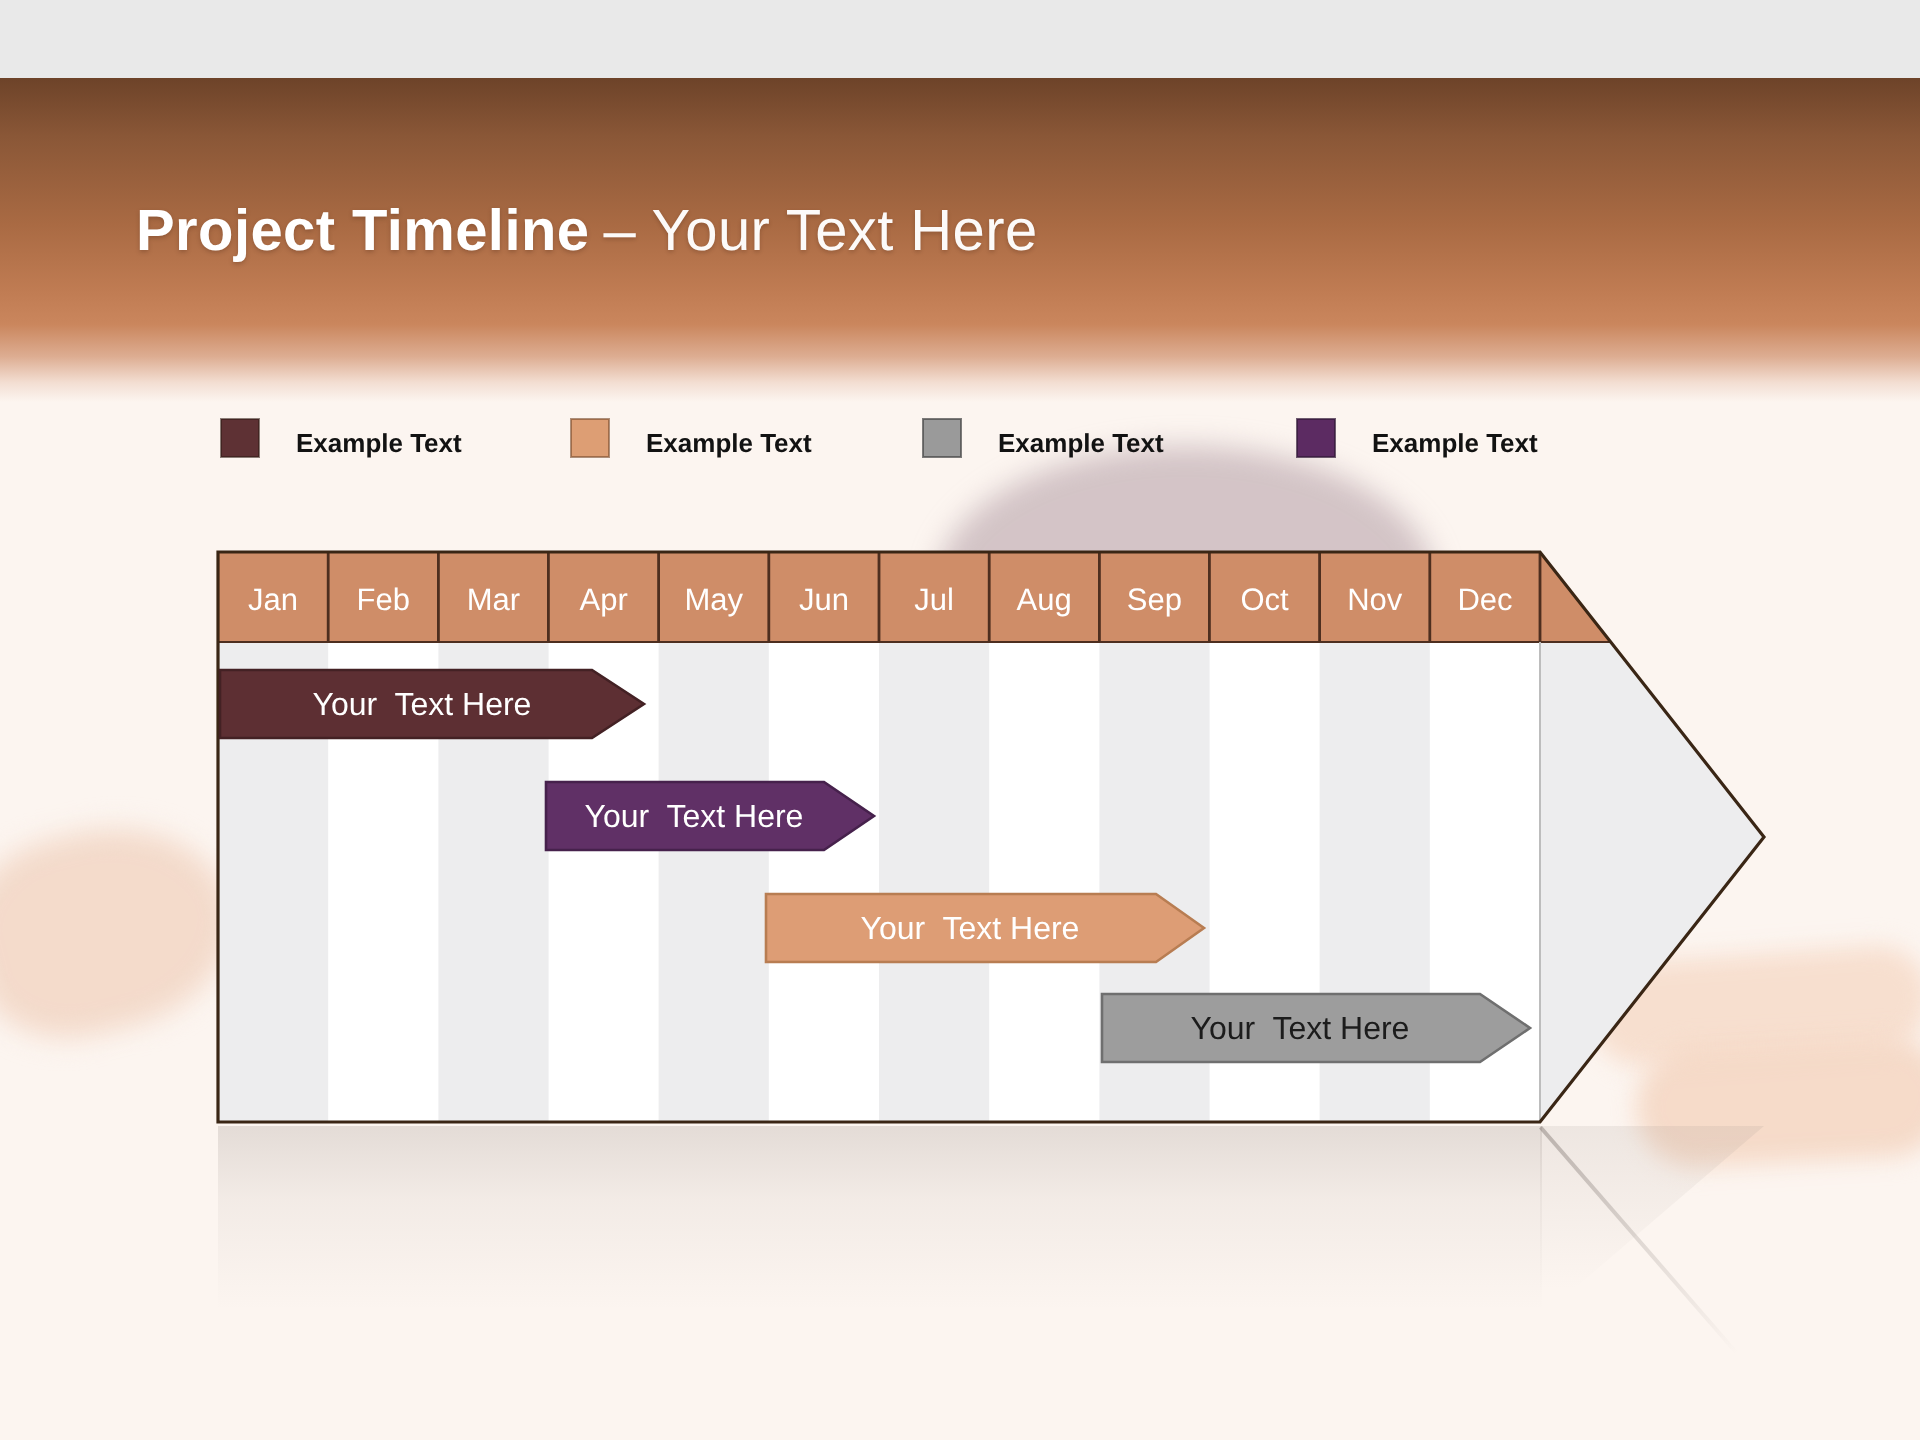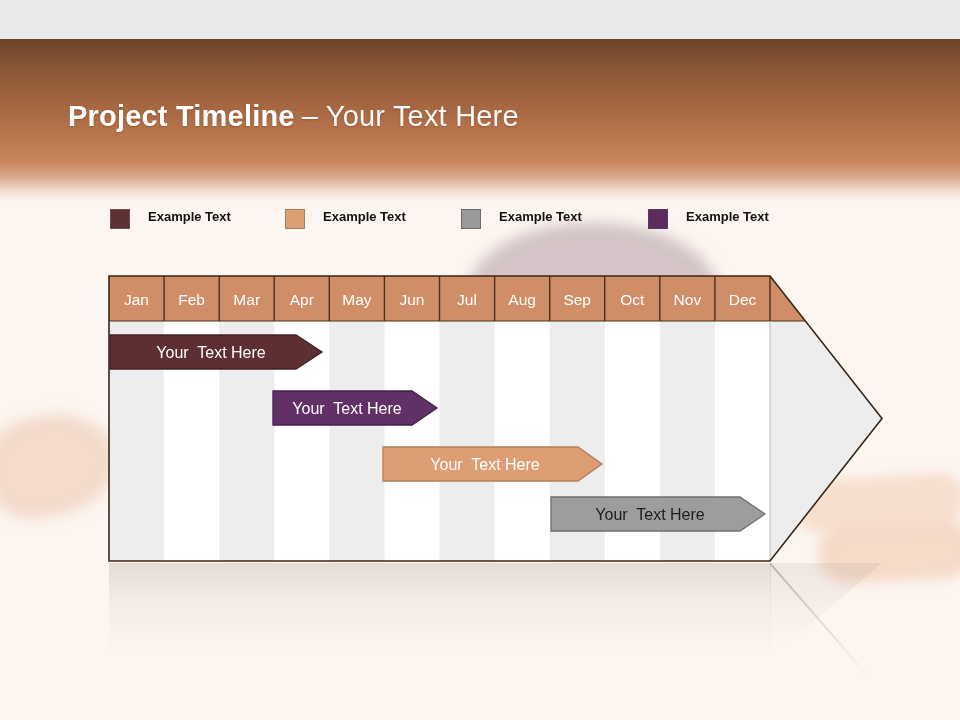--- a/index.html
+++ b/index.html
@@ -43,21 +43,21 @@
   }
   .bg-hand2 {
     left:818px; top:482px; width:156px; height:60px;
     background:rgba(244,214,194,0.85);
     border-radius:40px; filter:blur(6px); transform:rotate(-3deg);
   }
 
   
   .legend-item {
     position:absolute; top:170px;
-    display:flex; align-items:flex-start; gap:18px; z-index:3;
+    display:flex; align-items:flex-end; gap:18px; z-index:3;
   }
   .legend-item .swatch { width:20px; height:20px; display:block; }
   .legend-item .label {
     font-size:13px; font-weight:700; color:#121212; white-space:nowrap;
   }
   .li-0 { left:110px; } .li-1 { left:285px; } .li-2 { left:461px; } .li-3 { left:648px; }
 
   
   .chart { position:absolute; left:105px; top:233px; z-index:2; }
   .mlabel {

